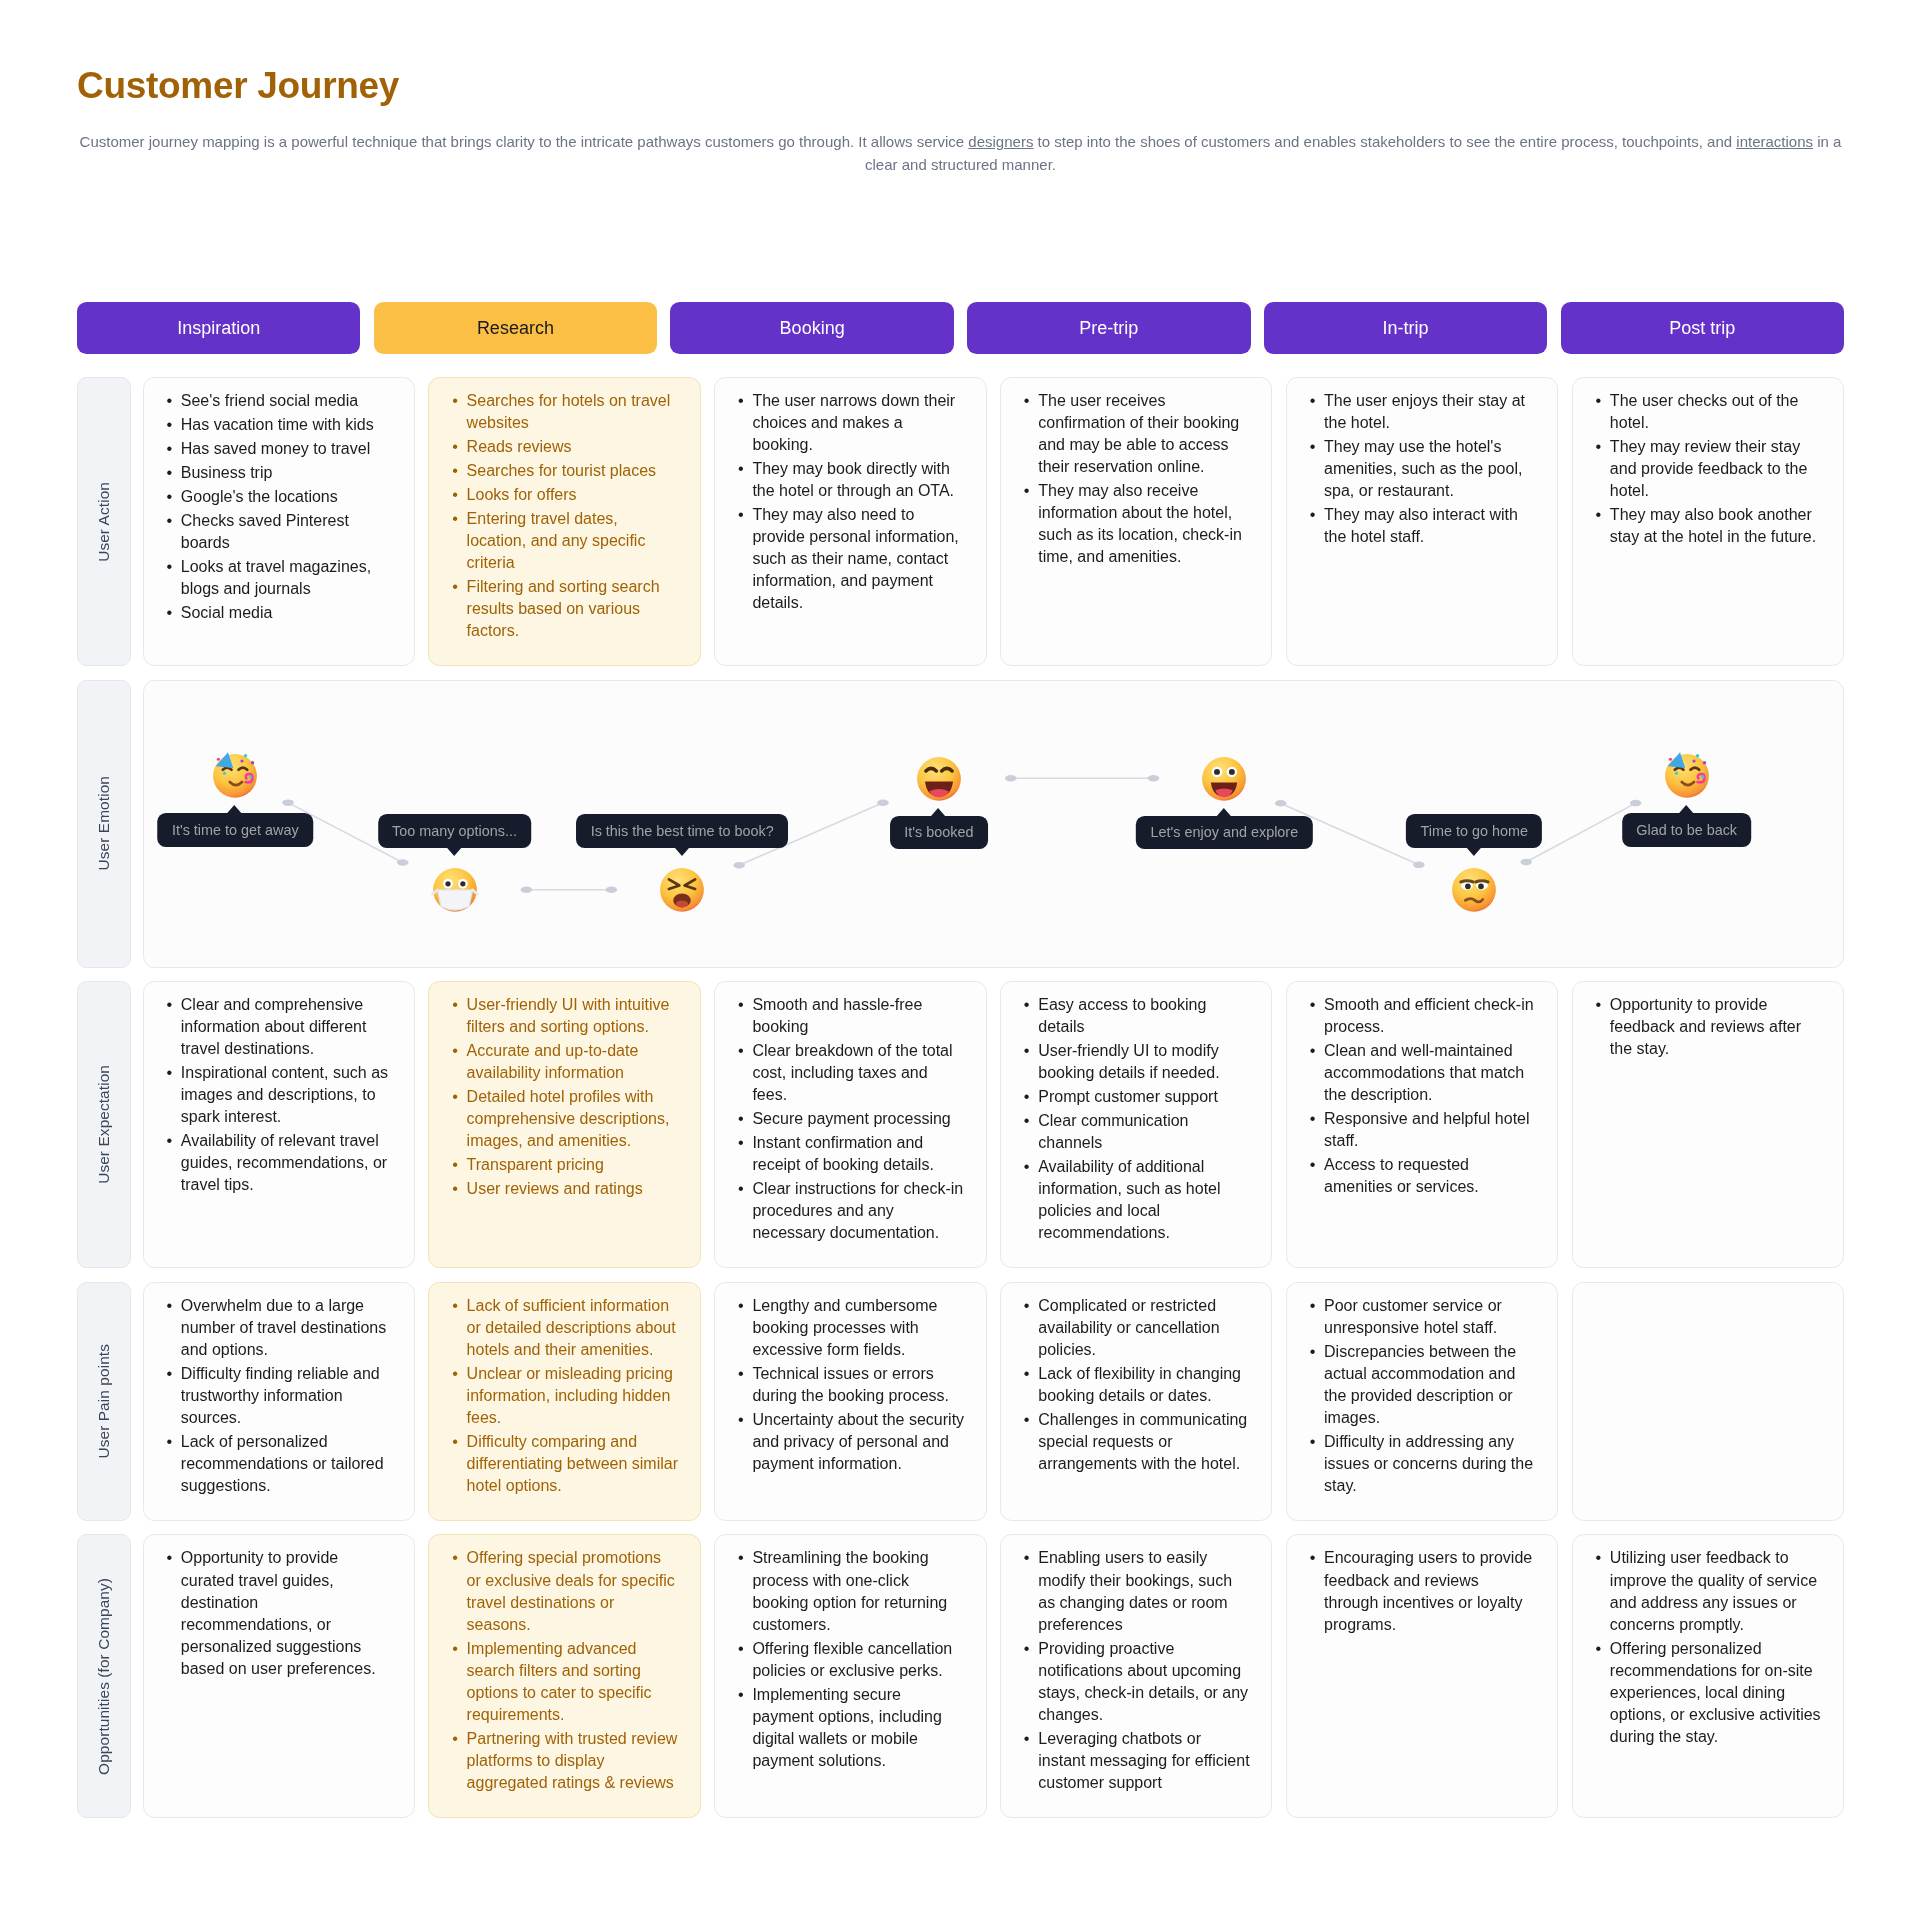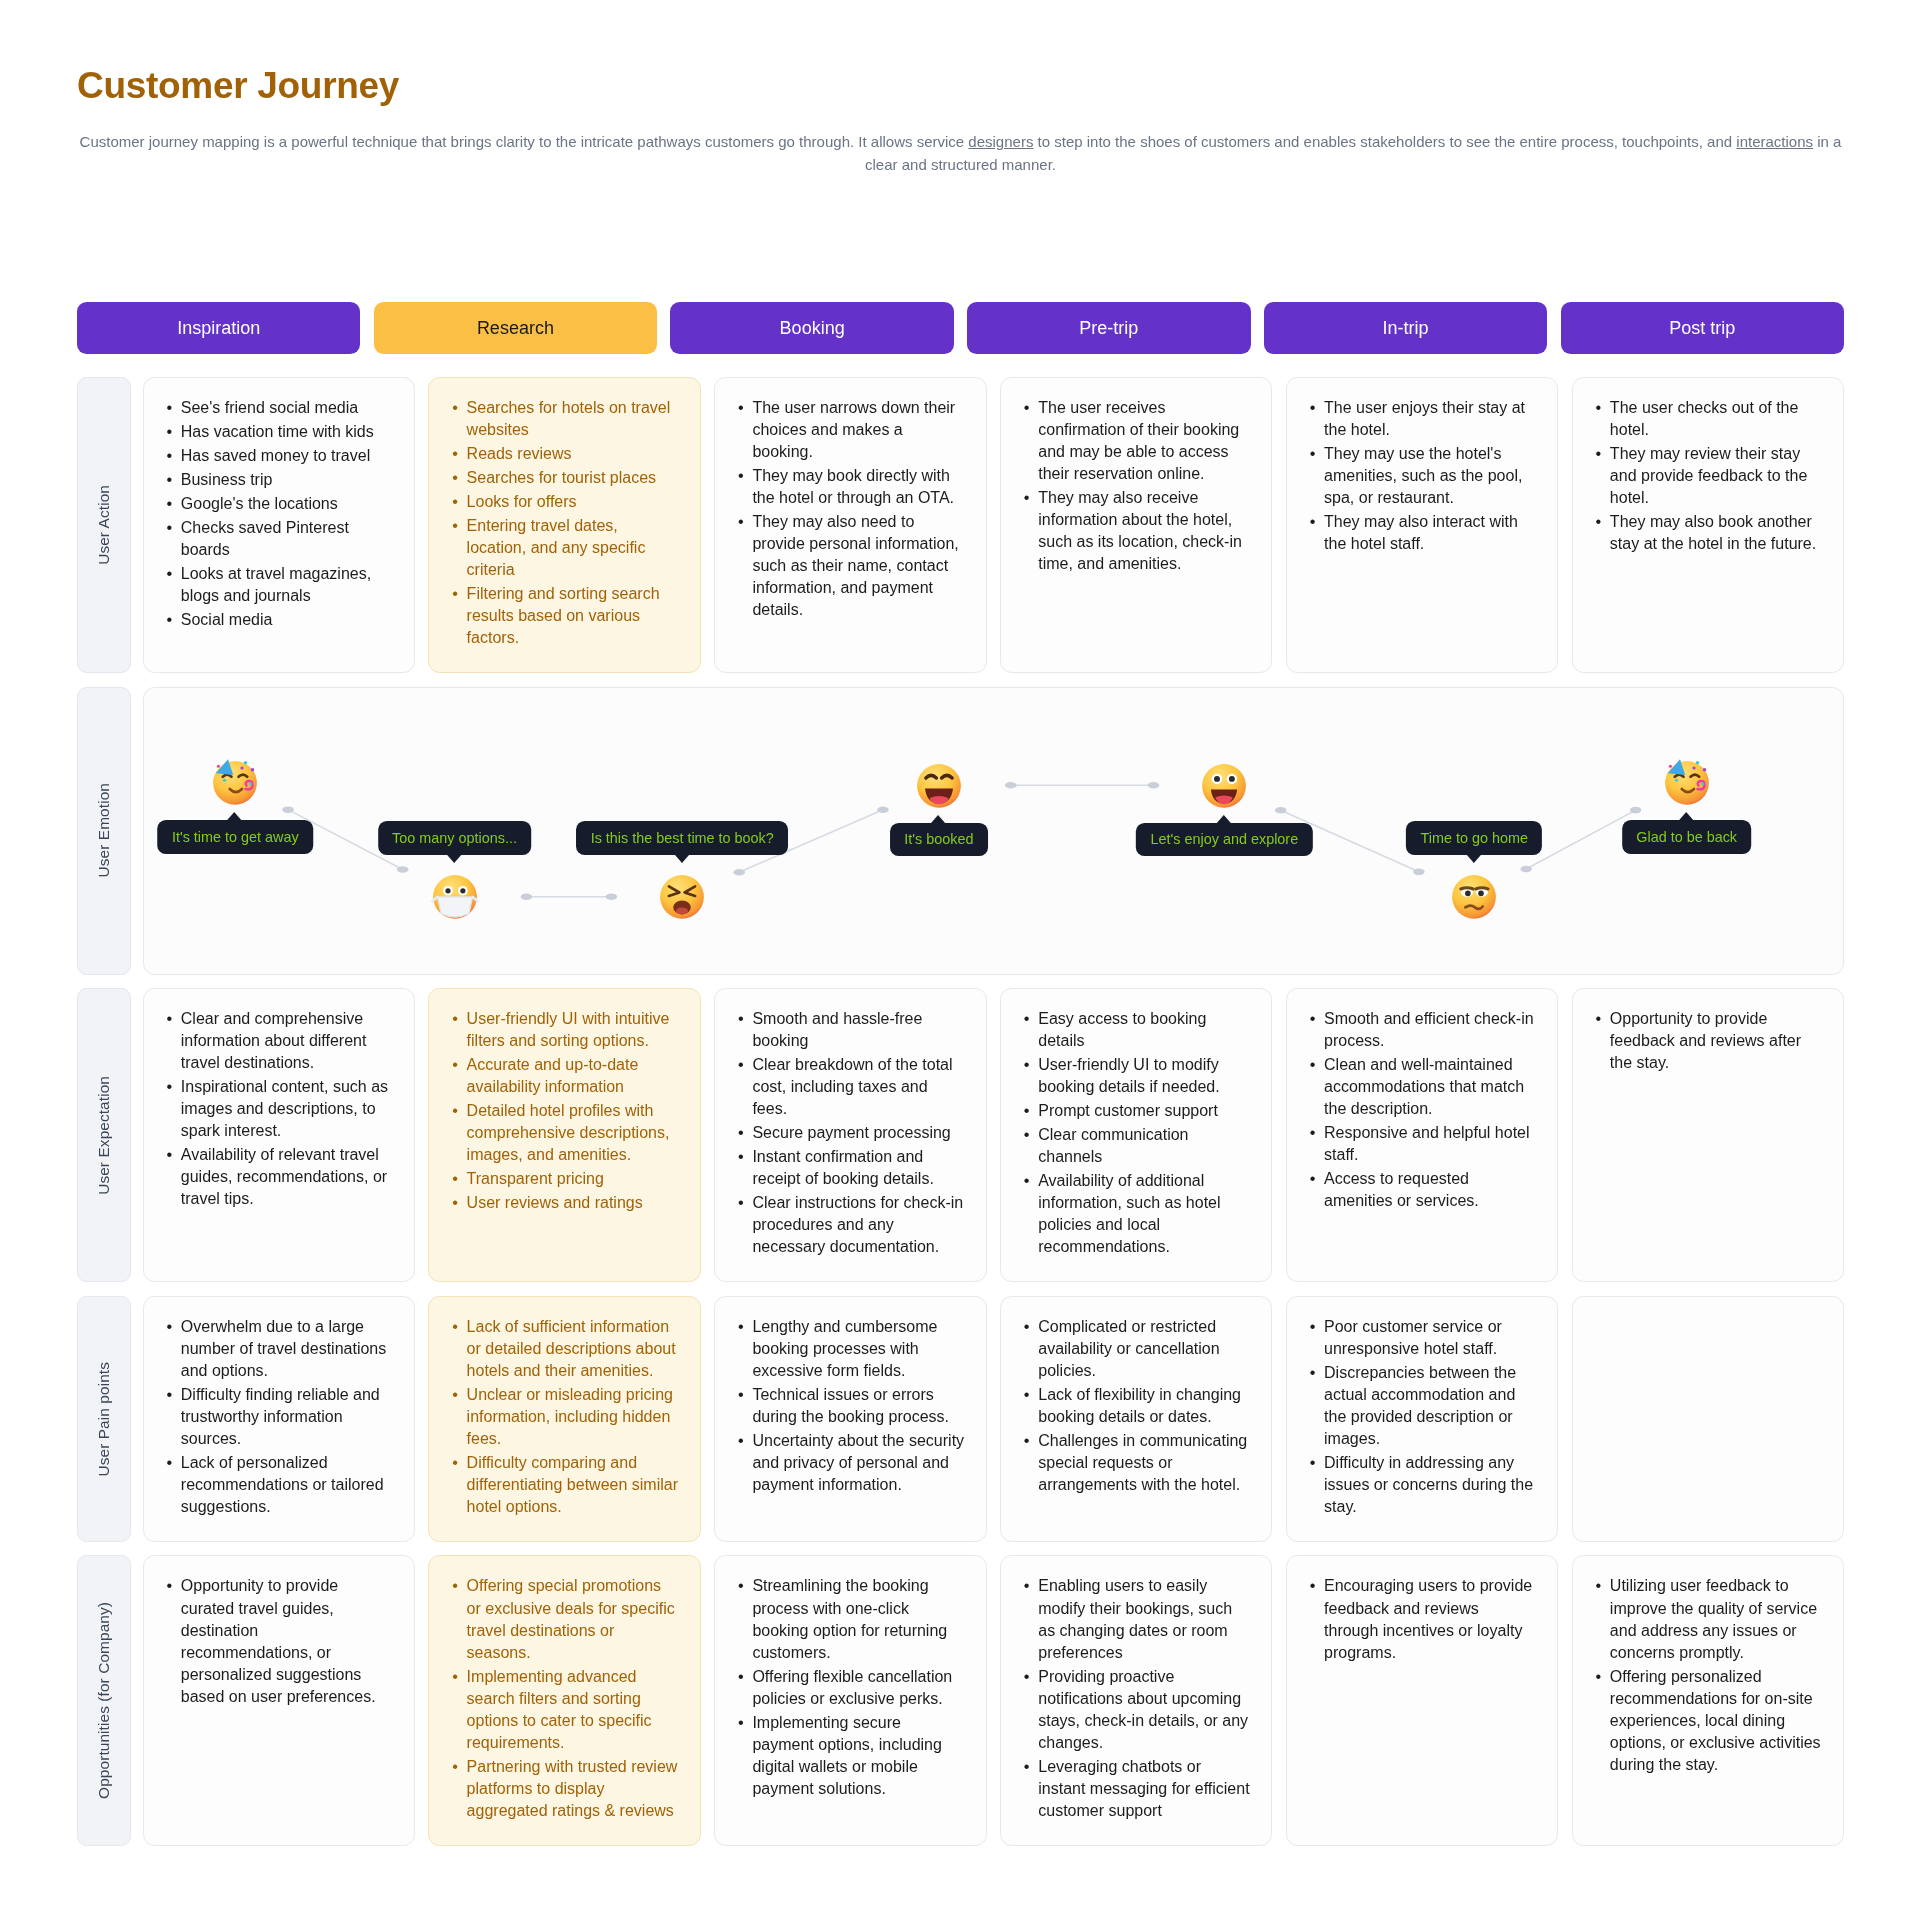--- a/index.html
+++ b/index.html
@@ -77,21 +77,21 @@
     color: #ffffff;
     background: #6432c8;
   }
   .stage.accent { background: #fbbf45; color: #1a1a1a; }
 
   
   .card {
     background: #fdfdfe;
     border: 1px solid #e6e8ee;
     border-radius: 11.5px;
-    padding: 19px 21px 21px 21px;
+    padding: 12px 21px 21px 21px;
     height: 100%;
   }
   .card.accent {
     background: #fdf6e2;
     border-color: #f3e2b6;
   }
   .card.empty { padding: 19px; }
   .card ul { list-style: none; }
   .card li {
     position: relative;
@@ -128,21 +128,21 @@
     position: absolute;
     width: 56px; height: 56px;
     transform: translate(-50%, -50%);
   }
   .emoji svg { width: 56px; height: 56px; display: block; }
 
   .bubble {
     position: absolute;
     transform: translateX(-50%);
     background: #161c2b;
-    color: #84cc16;
+    color: #a3a3a3;
     font-size: 14.4px;
     border-radius: 8.6px;
     padding: 9.6px 14.4px;
     white-space: nowrap;
     line-height: 1;
   }
   .bubble::after {
     content: "";
     position: absolute;
     left: 50%;

